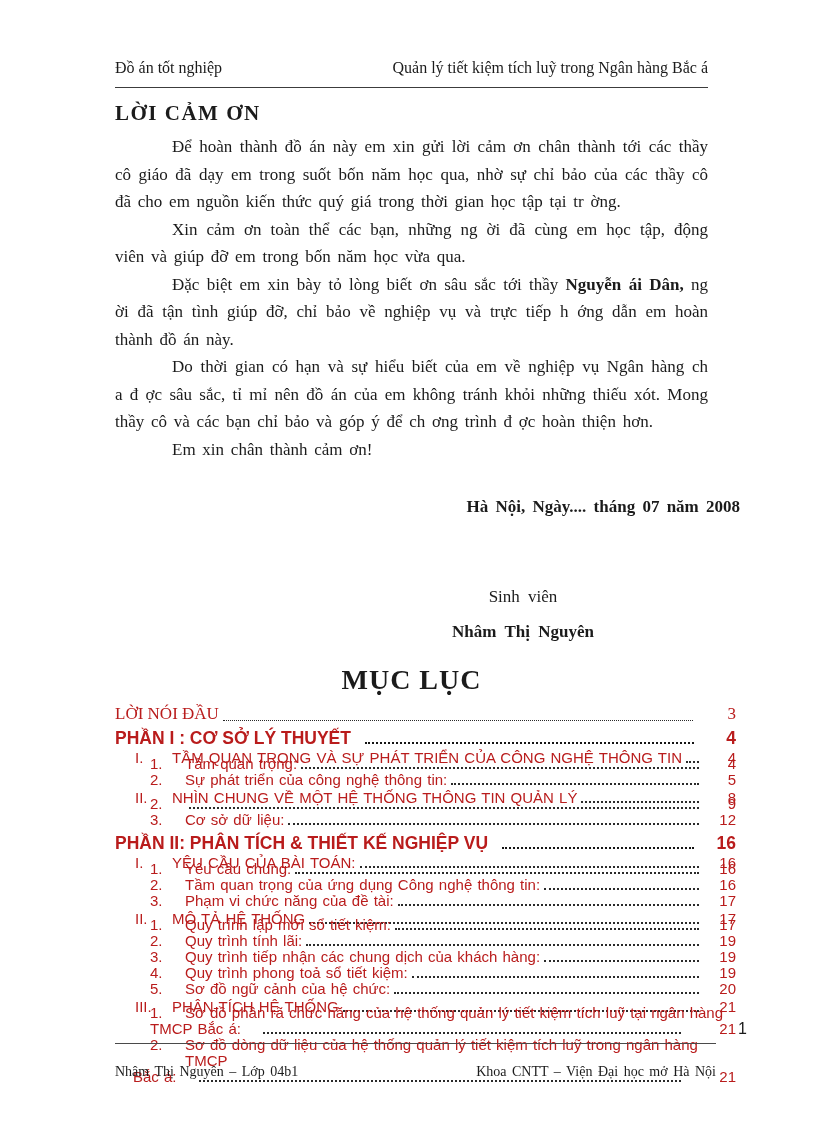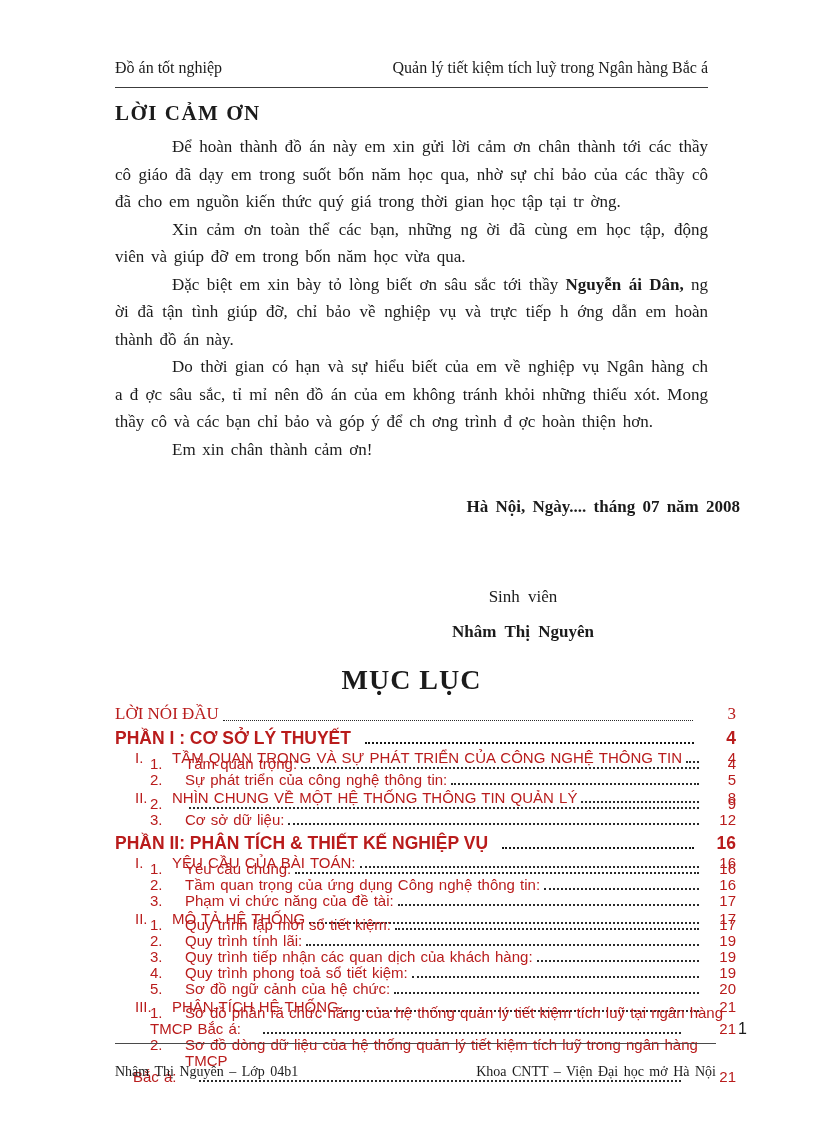--- a/index.html
+++ b/index.html
@@ -209,21 +209,21 @@
 
     <div class="trow item">
       <span class="num">2.</span>
       <span>Quy trình tính lãi:</span>
       <span class="leader"></span>
       <span class="pg">19</span>
     </div>
 
     <div class="trow item">
       <span class="num">3.</span>
-      <span>Quy trình tiếp nhận các quan dịch của khách hàng:</span>
+      <span>Quy trình tiếp nhận các chung dịch của khách hàng:</span>
       <span class="leader"></span>
       <span class="pg">19</span>
     </div>
 
     <div class="trow item">
       <span class="num">4.</span>
       <span>Quy trình phong toả sổ tiết kiệm:</span>
       <span class="leader"></span>
       <span class="pg">19</span>
     </div>

